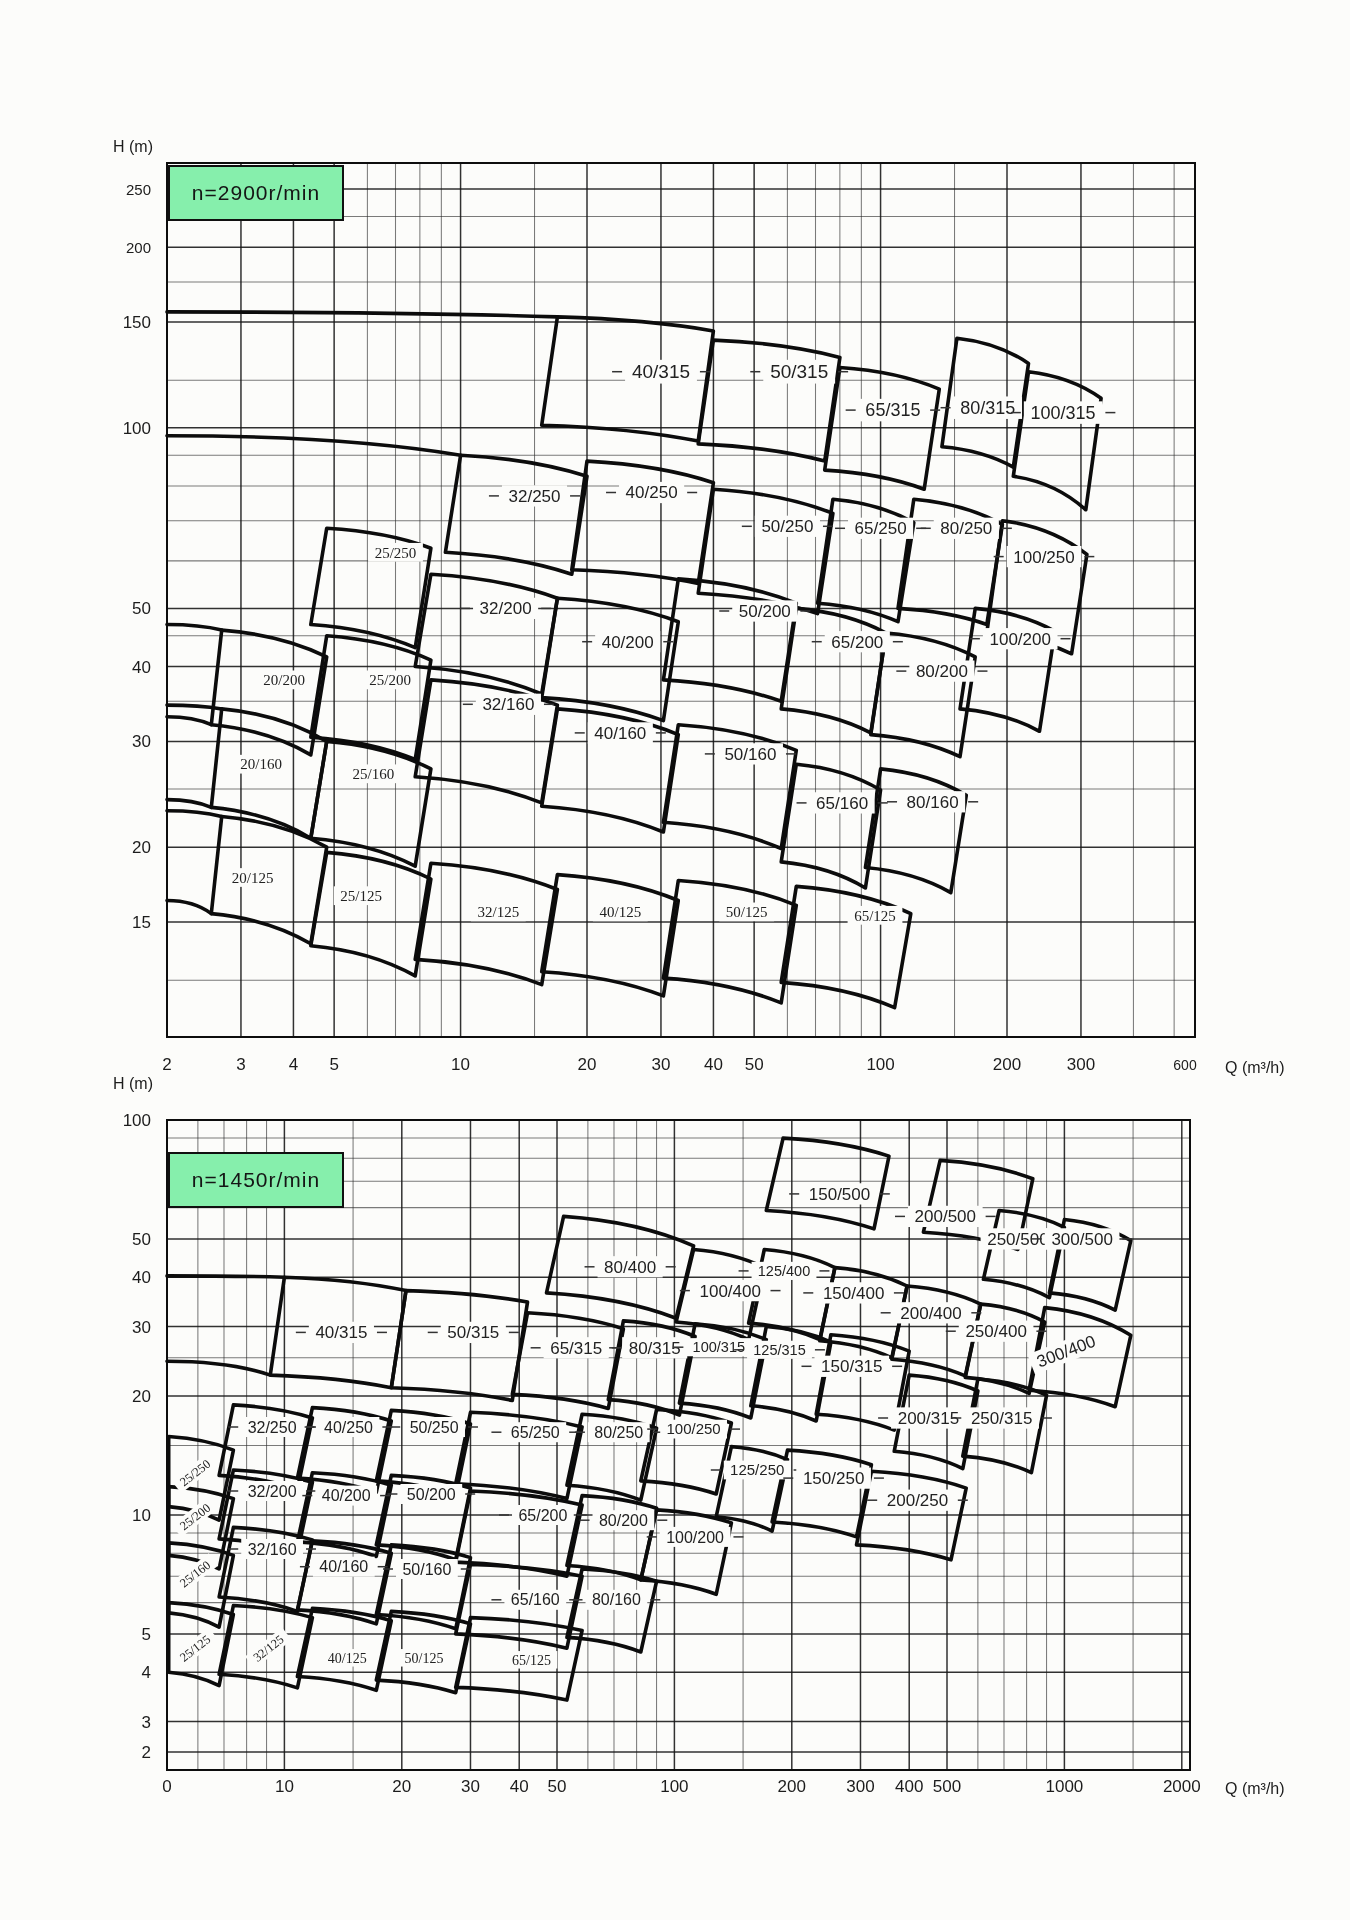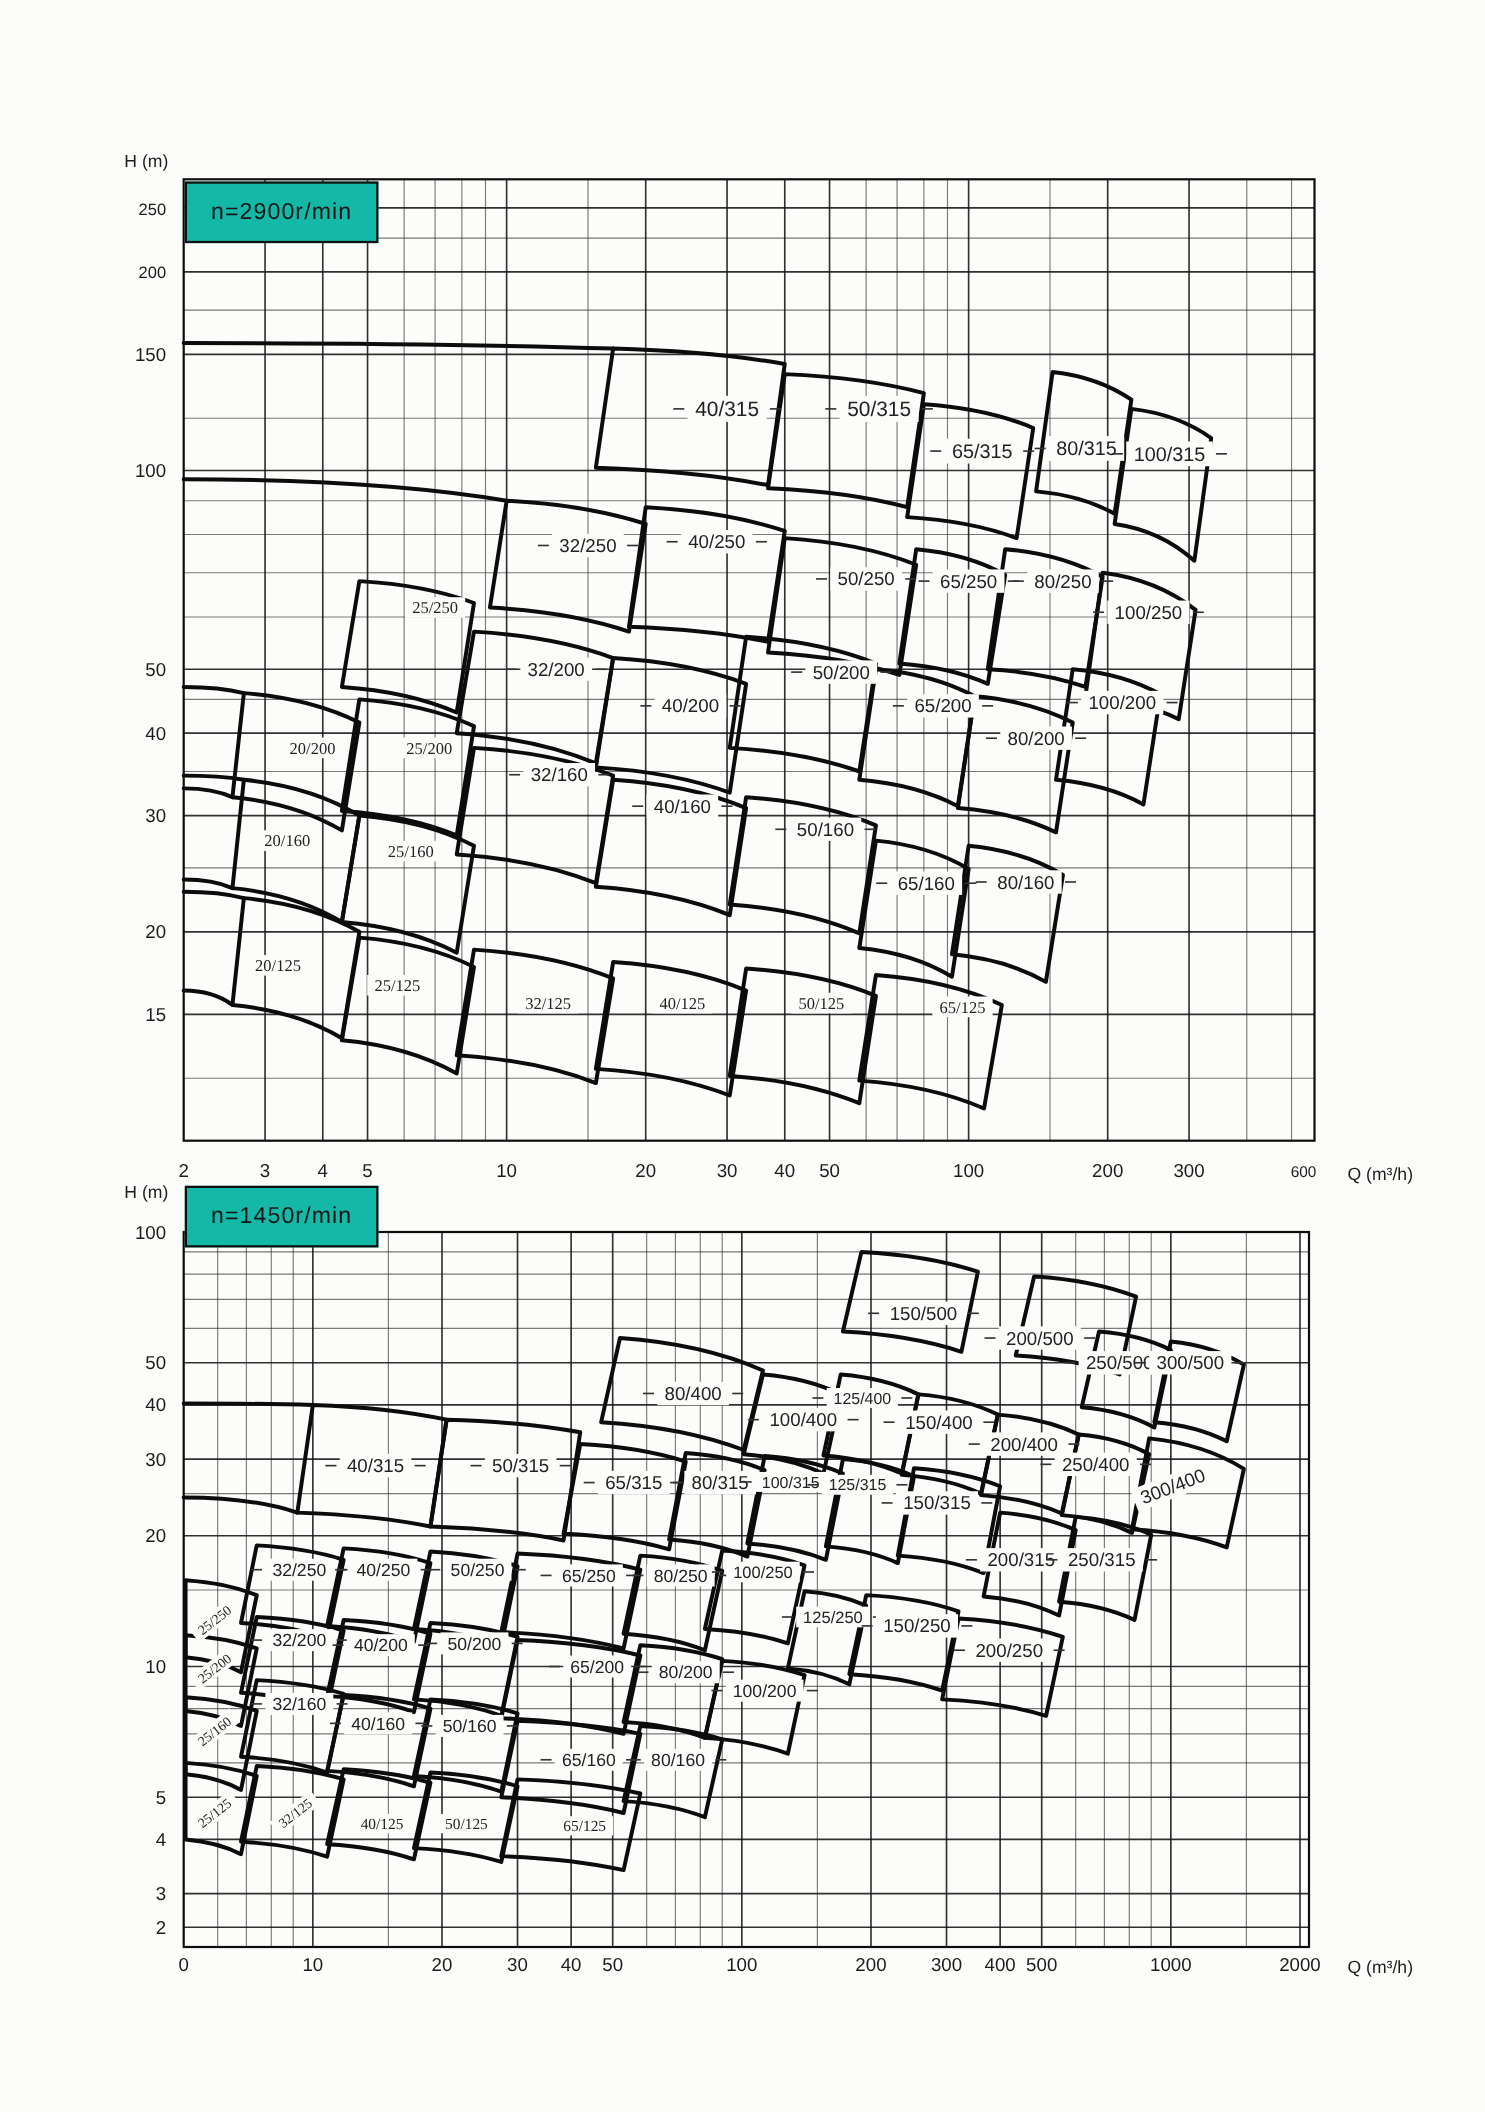--- a/index.html
+++ b/index.html
@@ -1,40 +1,40 @@
 <!DOCTYPE html>
 <html><head>
 <meta charset="utf-8">
 <style>
   html,body{margin:0;padding:0;background:#e8e8e8;}
   #stage{position:relative;width:1350px;height:1920px;background:#fcfcfa;overflow:hidden;
          font-family:"Liberation Sans",sans-serif;color:#141414;}
   svg{position:absolute;left:0;top:0;}
-  .title-box{position:absolute;border:2.2px solid #101010;background:#14b8a6;
+  .title-box{position:absolute;border:2.2px solid #101010;background:#86efac;
     display:flex;align-items:center;justify-content:center;
     font-size:21px;letter-spacing:1px;color:#151515;z-index:5;}
   .grid-minor{stroke:#2b2b2b;stroke-width:1.05;opacity:.62;}
   .grid-major{stroke:#161616;stroke-width:1.5;opacity:.88;}
   .plot-border{fill:none;stroke:#0d0d0d;stroke-width:2;}
   .env{fill:none;stroke:#0c0c0c;stroke-width:3.6;stroke-linejoin:round;stroke-linecap:round;}
   .lead{fill:none;stroke:#0c0c0c;stroke-width:3.6;stroke-linecap:round;}
   .tick{fill:#1c1c1c;}
   .mlabel{fill:#222;}
   .mlabel-bg{fill:#fcfcfa;}
   .leader{stroke:#333;stroke-width:1.5;}
   .axcorner{fill:#1c1c1c;font-size:16px;}
 </style>
 </head>
 <body>
 
 <div id="stage">
   <div class="title-box" id="titlebox-0" style="left: 168px; top: 165px; width: 172px; height: 52px;">
     <span>n=2900r/min</span>
   </div>
-  <div class="title-box" id="titlebox-1" style="left: 168px; top: 1078px; width: 172px; height: 52px;">
+  <div class="title-box" id="titlebox-1" style="left: 168px; top: 1152px; width: 172px; height: 52px;">
     <span>n=1450r/min</span>
   </div>
 <svg width="1350" height="1920" viewBox="0 0 1350 1920">
       <g>
         <line x1="367.39092698225824" y1="163" x2="367.39092698225824" y2="1037" class="grid-minor"></line>
         <line x1="395.50857862711575" y1="163" x2="395.50857862711575" y2="1037" class="grid-minor"></line>
         <line x1="419.86519635774414" y1="163" x2="419.86519635774414" y2="1037" class="grid-minor"></line>
         <line x1="441.34925578564435" y1="163" x2="441.34925578564435" y2="1037" class="grid-minor"></line>
         <line x1="534.525730624514" y1="163" x2="534.525730624514" y2="1037" class="grid-minor"></line>
         <line x1="787.3909269822582" y1="163" x2="787.3909269822582" y2="1037" class="grid-minor"></line>

